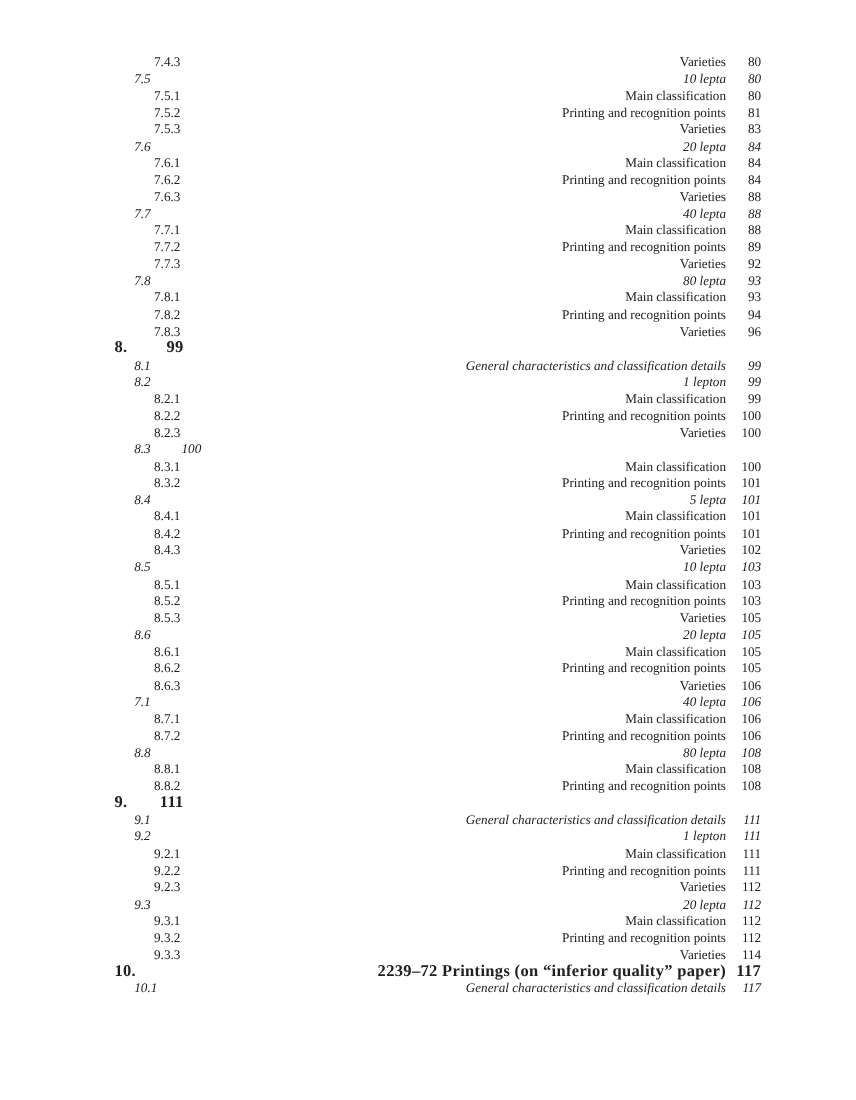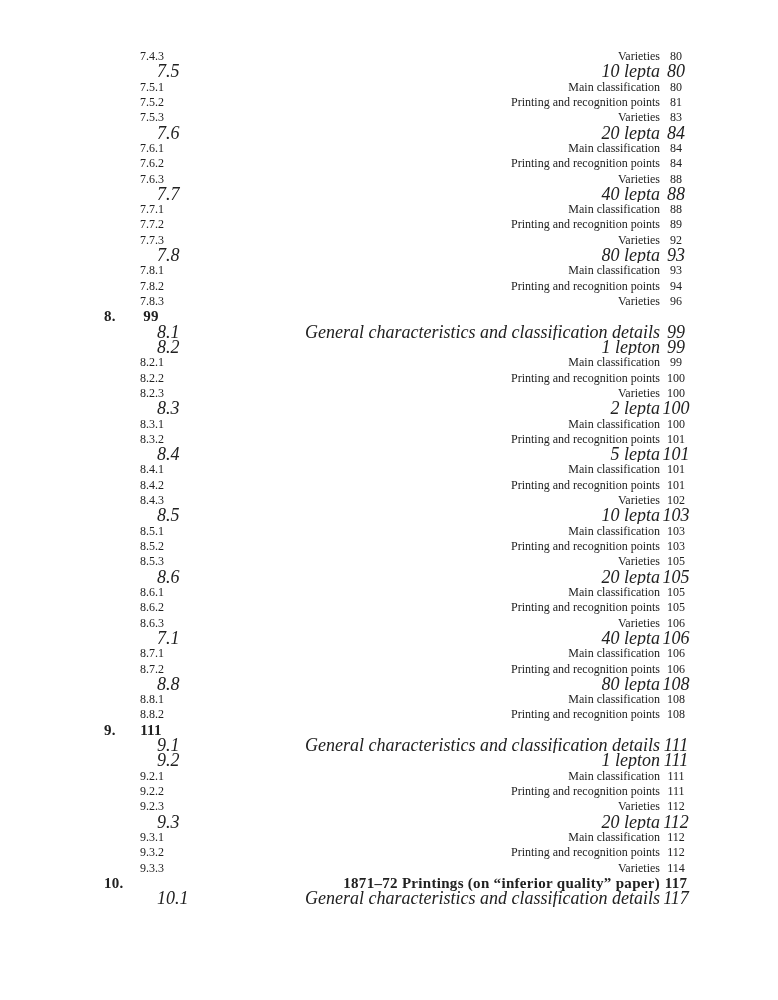--- a/index.html
+++ b/index.html
@@ -25,26 +25,26 @@
     display: flex;
     align-items: baseline;
     height: 15.32px;
     line-height: 15.32px;
     padding-right: 86px;
     box-sizing: border-box;
     white-space: nowrap;
   }
   .num   { flex: none; }
   .title { flex: 1 1 auto; overflow: hidden; text-align: right; }
-  .page  { flex: none; min-width: 32px; text-align: center; }
+  .page  { flex: none; min-width: 32px; text-align: right; }
 
   .level-1 { font-weight: 700; font-size: 15px; letter-spacing: 0.3px; }
   .level-1 .num { margin-left: 104px; width: 31px; }
 
-  .level-2 { font-style: italic; font-size: 18px; margin-left: 35px; }
+  .level-2 { font-style: italic; font-size: 12px; }
   .level-2 .num { margin-left: 122px; width: 29px; }
 
   .level-3 { font-size: 12px; }
   .level-3 .num { margin-left: 140px; width: 36px; }
 </style>
 </head>
 <body>
 
 <div class="toc">
     <div class="row level-3">
@@ -156,21 +156,20 @@
       <span class="title">Printing and recognition points</span>
       <span class="page">100</span>
     </div>
     <div class="row level-3">
       <span class="num">8.2.3</span>
       <span class="title">Varieties</span>
       <span class="page">100</span>
     </div>
     <div class="row level-2">
       <span class="num">8.3</span>
-      <span class="title">2 lepta</span>
       <span class="page">100</span>
     </div>
     <div class="row level-3">
       <span class="num">8.3.1</span>
       <span class="title">Main classification</span>
       <span class="page">100</span>
     </div>
     <div class="row level-3">
       <span class="num">8.3.2</span>
       <span class="title">Printing and recognition points</span>
@@ -310,21 +309,21 @@
       <span class="title">Printing and recognition points</span>
       <span class="page">112</span>
     </div>
     <div class="row level-3">
       <span class="num">9.3.3</span>
       <span class="title">Varieties</span>
       <span class="page">114</span>
     </div>
     <div class="row level-1">
       <span class="num">10.</span>
-      <span class="title">1871–72 Printings (on “inferior quality” paper)</span>
+      <span class="title">2239–72 Printings (on “inferior quality” paper)</span>
       <span class="page">117</span>
     </div>
     <div class="row level-2">
       <span class="num">10.1</span>
       <span class="title">General characteristics and classification details</span>
       <span class="page">117</span>
     </div>
   </div>
 
 </body></html>

